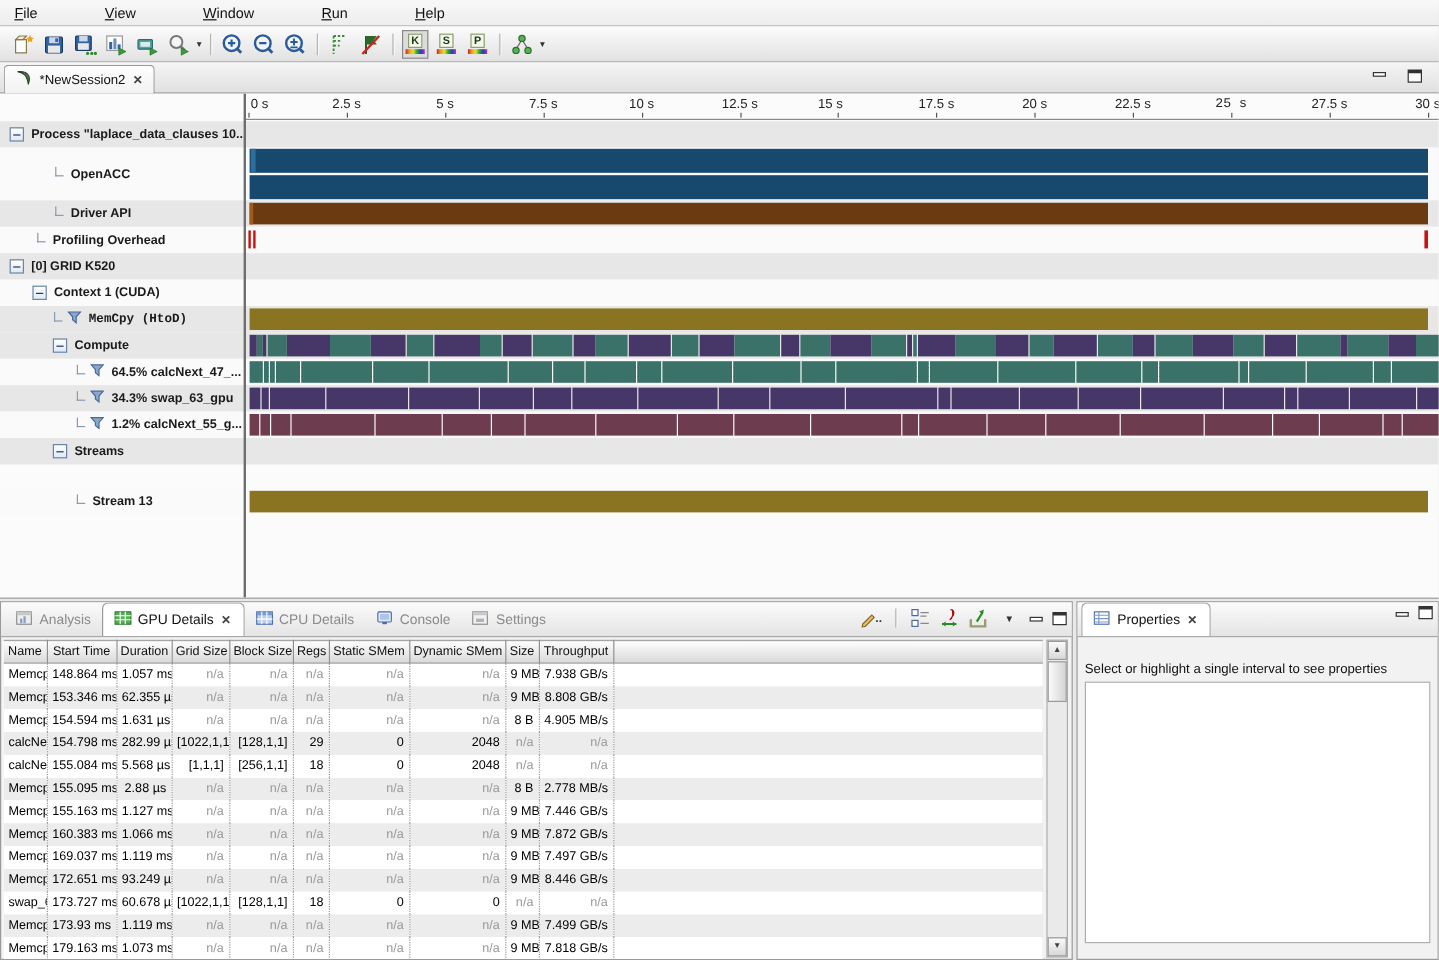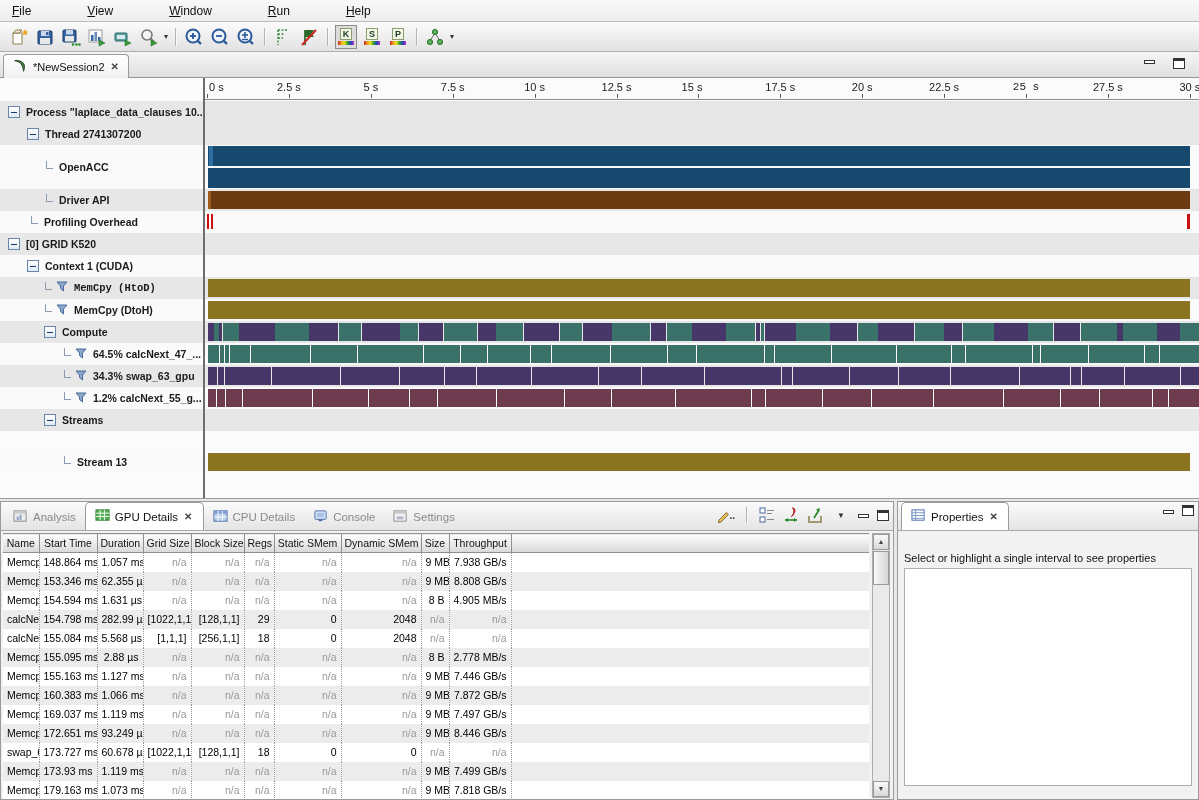--- a/index.html
+++ b/index.html
@@ -278,26 +278,20 @@
         <span class="rlabel" style="left: 984.8px; transform: translateX(-50%);">30 s</span>
         <span class="rtick" style="left: 984.8px;"></span>
       </div>
     <div id="rows">
         <div class="trow bg-g" style="height: 22px;">
           <div class="tlabel" style="padding-left: 8px;">
             <span class="expander"></span>
             <span class="tree-text">Process "laplace_data_clauses 10...</span>
           </div>
         </div>
-        <div class="trow bg-g" style="height: 22px;">
-          <div class="tlabel" style="padding-left: 27px;">
-            <span class="expander"></span>
-            <span class="tree-text">Thread 2741307200</span>
-          </div>
-        </div>
         <div class="trow bg-w" style="height: 44px;">
           <div class="tlabel" style="padding-left: 46px;">
             <span class="branch"></span>
             <span class="tree-text">OpenACC</span>
           </div>
           <div class="tbars">
             <div class="oabar" style="top:1px;background:#16496d">
               <div style="position:absolute;left:1px;top:0;bottom:0;width:4px;background:#2e6e9e"></div>
             </div>
             <div class="oabar" style="top:23px;background:#16496d"></div>
@@ -337,32 +331,20 @@
             <span class="tree-text">Context 1 (CUDA)</span>
           </div>
         </div>
         <div class="trow bg-g" style="height: 22px; font-family: Liberation Mono, monospace;">
           <div class="tlabel" style="padding-left: 45px;">
             <span class="branch"></span>
             <span class="funnel"><svg width="12" height="11" viewBox="0 0 12 11">
                 <path d="M1 1 h10 l-3.5 4 v5 l-3 -2.5 v-2.5 z" fill="#8aa8cc" stroke="#4a6a9a"></path>
               </svg></span>
             <span class="tree-text">MemCpy (HtoD)</span>
-          </div>
-          <div class="tbars">
-            <div class="solidbar" style="background:#8a7421"></div>
-          </div>
-        </div>
-        <div class="trow bg-w" style="height: 22px;">
-          <div class="tlabel" style="padding-left: 45px;">
-            <span class="branch"></span>
-            <span class="funnel"><svg width="12" height="11" viewBox="0 0 12 11">
-                <path d="M1 1 h10 l-3.5 4 v5 l-3 -2.5 v-2.5 z" fill="#8aa8cc" stroke="#4a6a9a"></path>
-              </svg></span>
-            <span class="tree-text">MemCpy (DtoH)</span>
           </div>
           <div class="tbars">
             <div class="solidbar" style="background:#8a7421"></div>
           </div>
         </div>
         <div class="trow bg-g" style="height: 22px;">
           <div class="tlabel" style="padding-left: 44px;">
             <span class="expander"></span>
             <span class="tree-text">Compute</span>
           </div>

